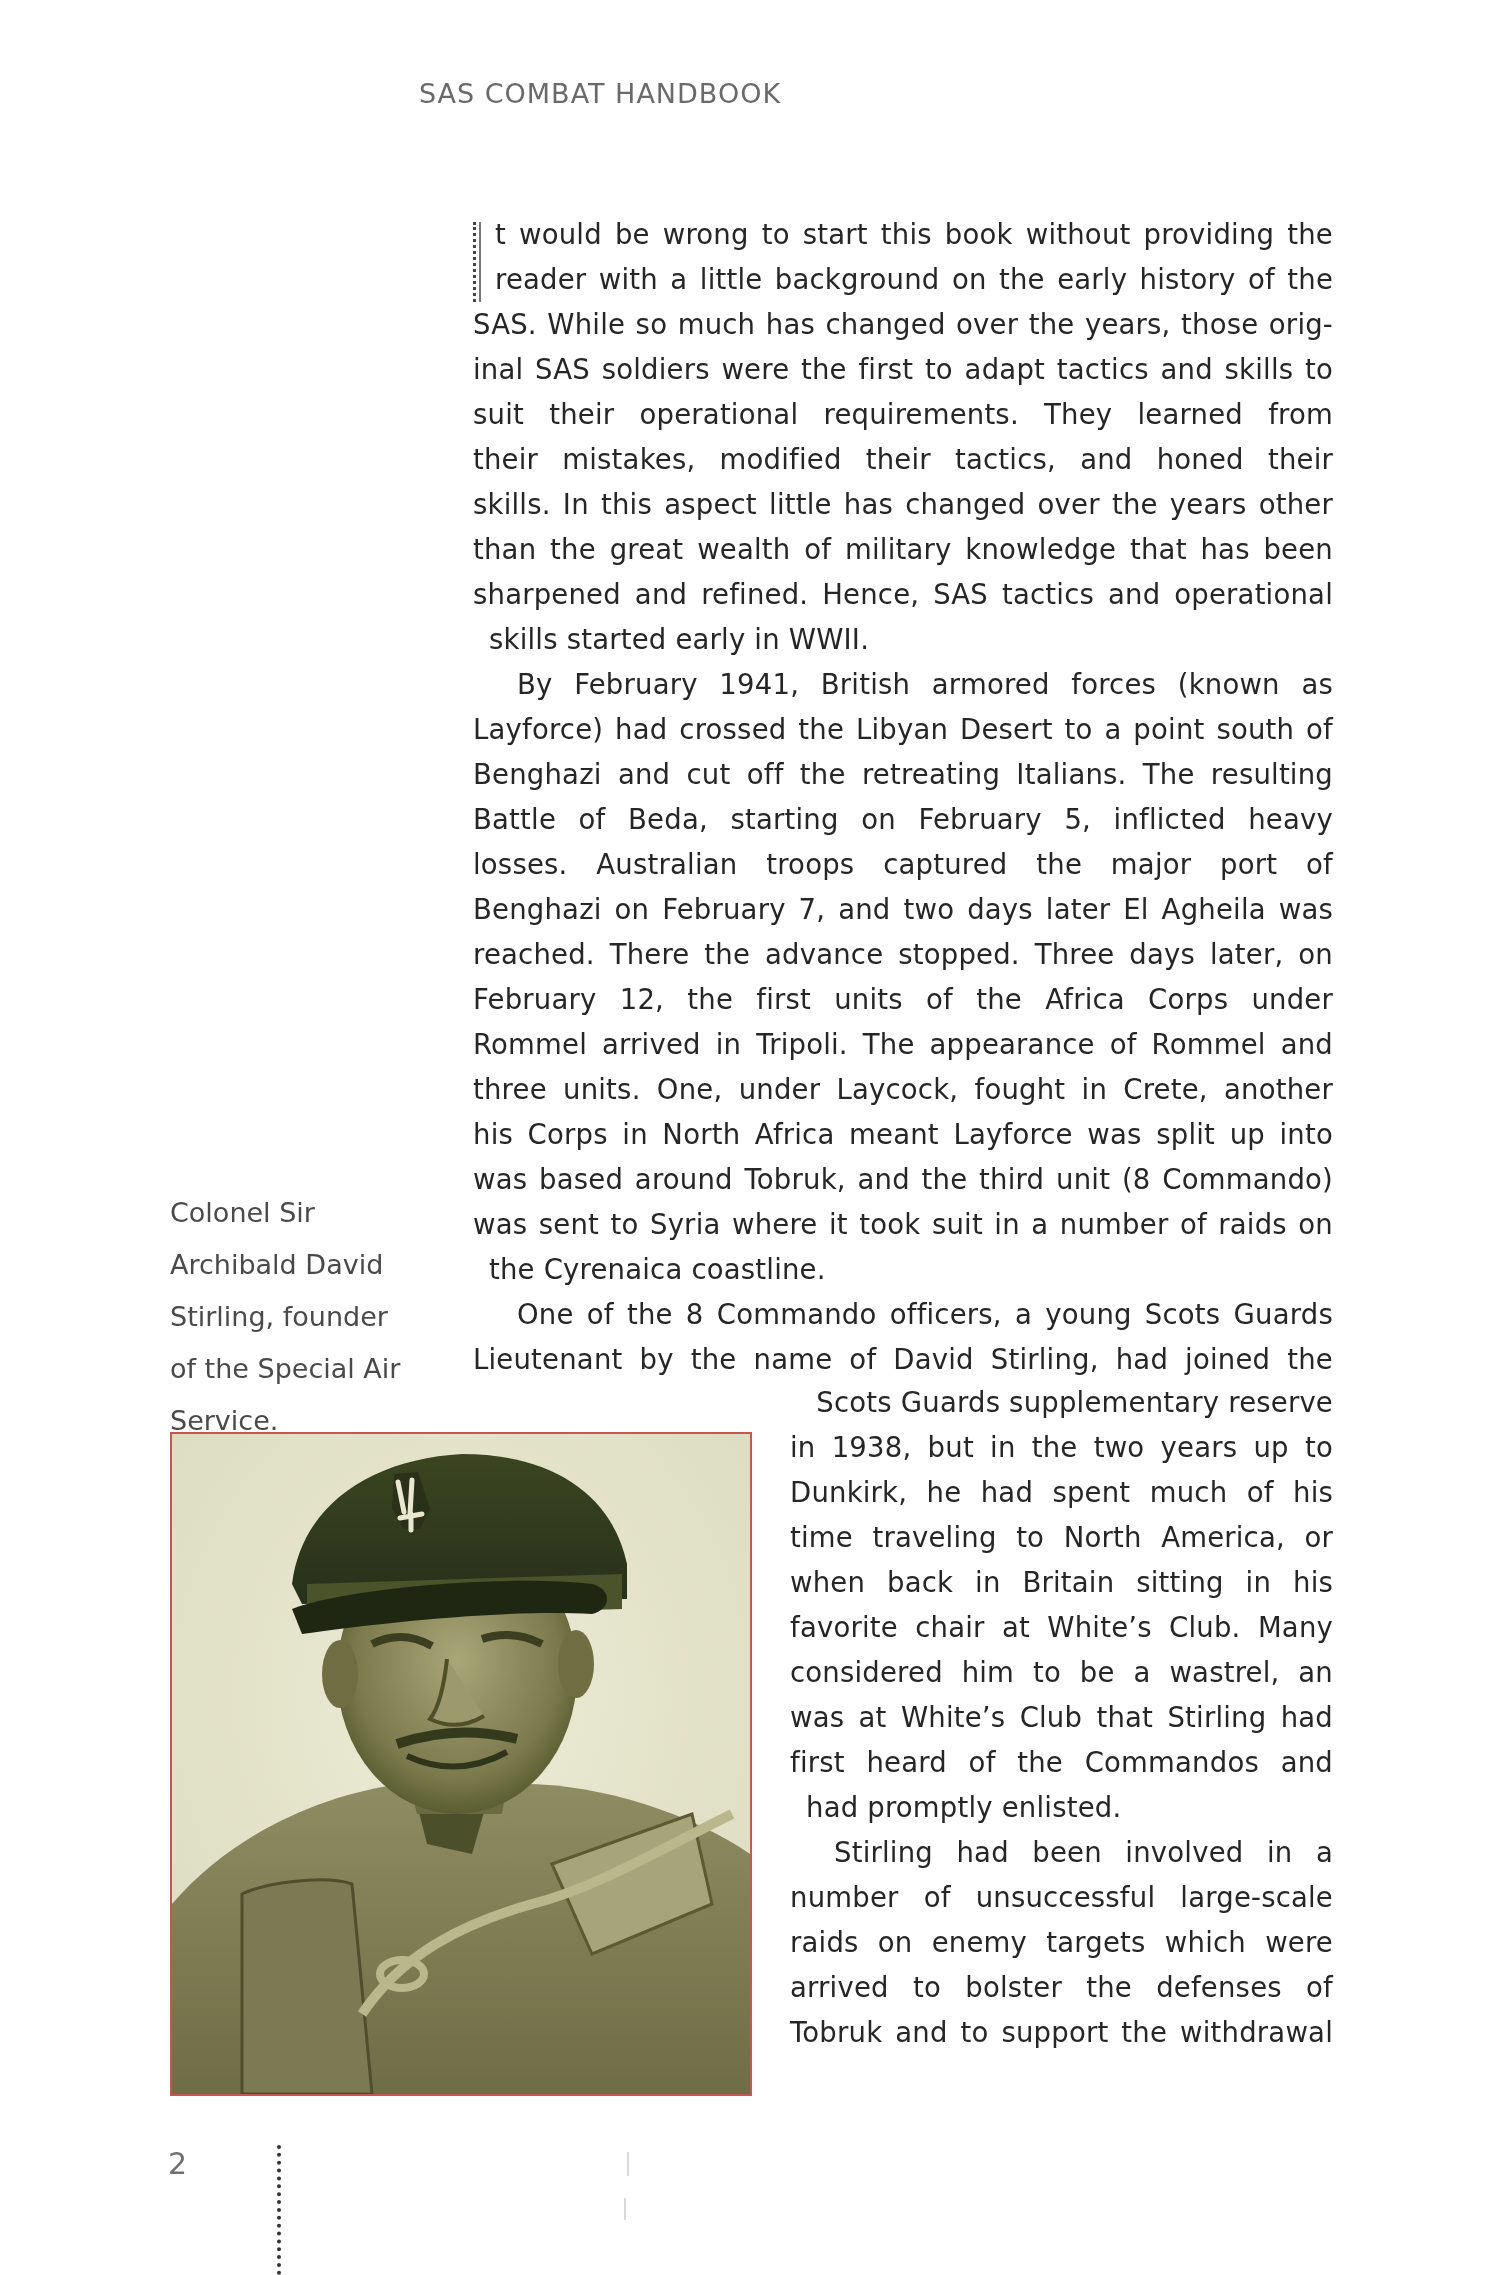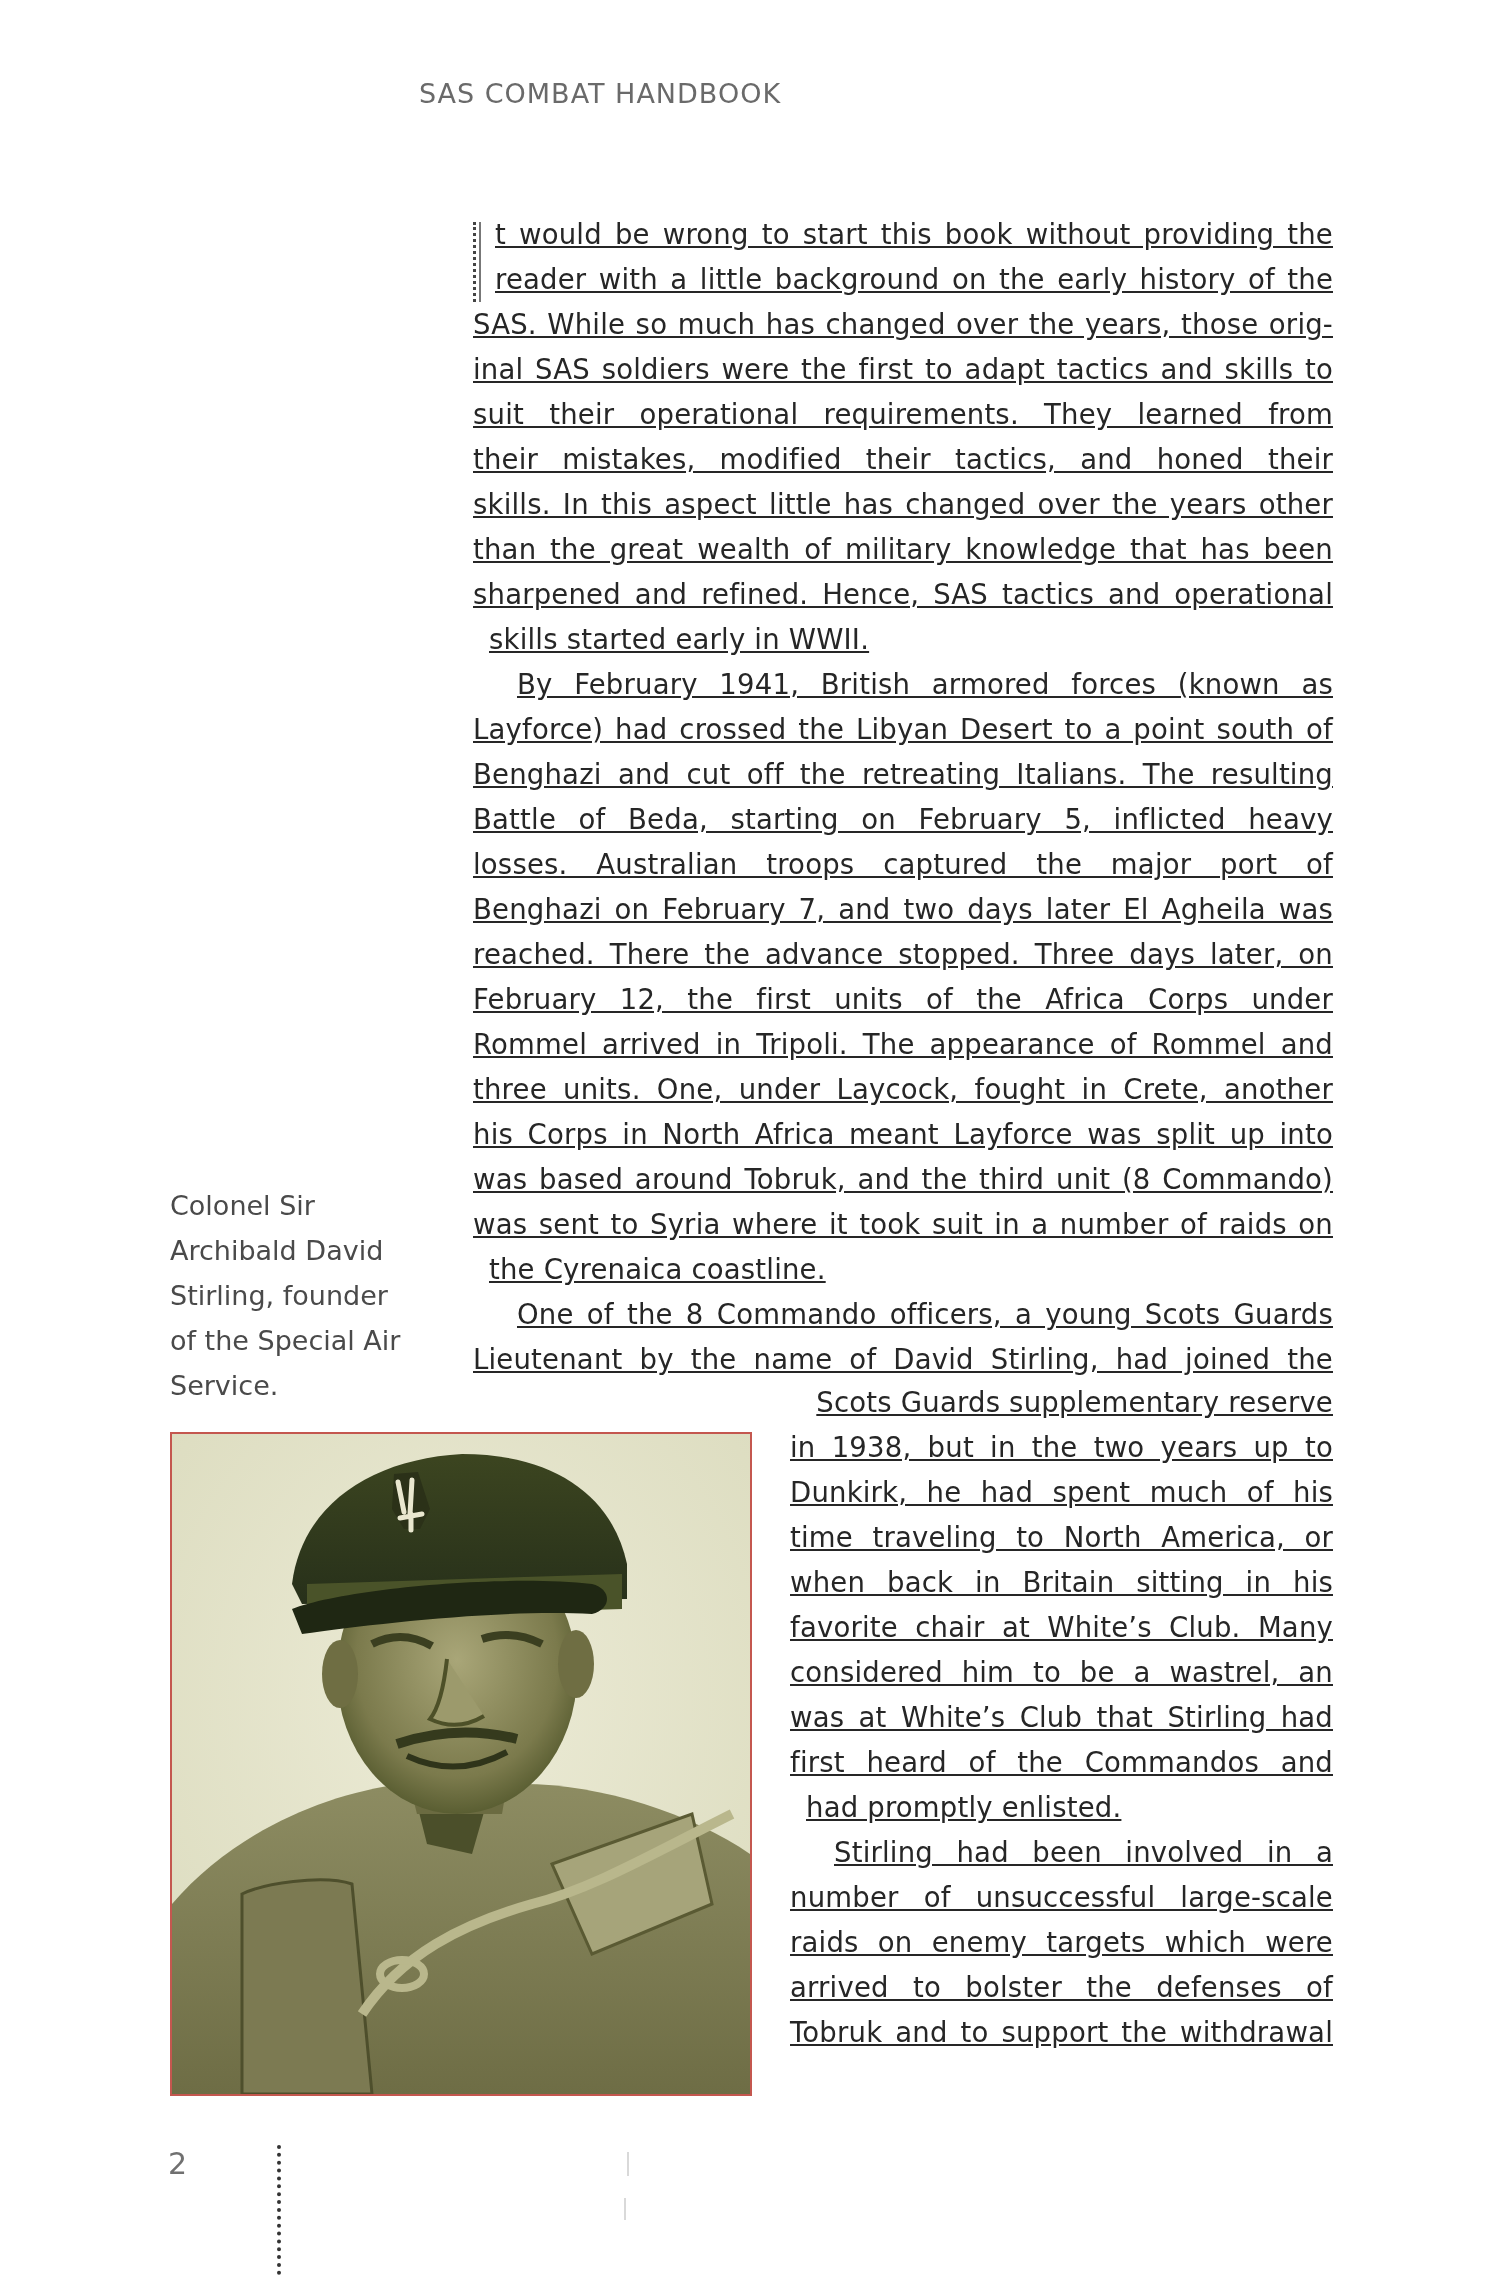--- a/index.html
+++ b/index.html
@@ -2,31 +2,31 @@
 <html><head>
 <meta charset="utf-8">
 <style>
   html, body { margin: 0; padding: 0; background: #ffffff; }
   body { width: 1500px; height: 2275px; position: relative; overflow: hidden;
          font-family: "DejaVu Sans", "Liberation Sans", sans-serif; color: #2a2a2a; }
   .running-head { position: absolute; top: 78px; left: 0; width: 1200px; text-align: center;
          font-size: 27px; letter-spacing: 1px; color: #6a6a6a; }
   .col { position: absolute; font-size: 27.5px; line-height: 45px; text-align: justify;
          letter-spacing: 0.2px; color: #262626; }
-  .col p { margin: 0; text-decoration: underline; }
+  .col p { margin: 0; }
   .main-col { left: 473px; top: 212px; width: 860px; }
   .wrap-col { left: 790px; top: 1380px; width: 543px; }
   .dropcap { display: inline-block; width: 8px; height: 80px; float: left; margin: 10px 14px 0 0;
          border-left: 3px dotted #444; border-right: 2px solid #777; box-sizing: border-box; }
   .line { display: block; text-align: justify; text-align-last: justify; white-space: nowrap; }
   .line.last { text-align-last: left; margin-left: 16px; }
   .line.right { text-align-last: right; text-align: center; }
   .caption { position: absolute; left: 170px; top: 1183px; width: 260px; font-size: 27px;
          line-height: 45px; color: #4a4a4a; }
-  .caption span { display: block; white-space: nowrap; }
+  .caption span { display: block; white-space: nowrap; margin-top: 7px; }
   .photo { position: absolute; left: 170px; top: 1432px; width: 582px; height: 664px;
          border: 2px solid #c4574f; box-sizing: border-box; background: #e7e6cf; overflow: hidden; }
   .photo svg { display: block; width: 100%; height: 100%; }
   .page-number { position: absolute; left: 168px; top: 2146px; font-size: 30px; color: #707070; }
   .dotted-rule { position: absolute; left: 277px; top: 2145px; height: 130px; width: 0;
          border-left: 4px dotted #333; }
   .stray-mark { position: absolute; width: 2px; background: #d9d9d9; }
 </style>
 </head>
 <body>

